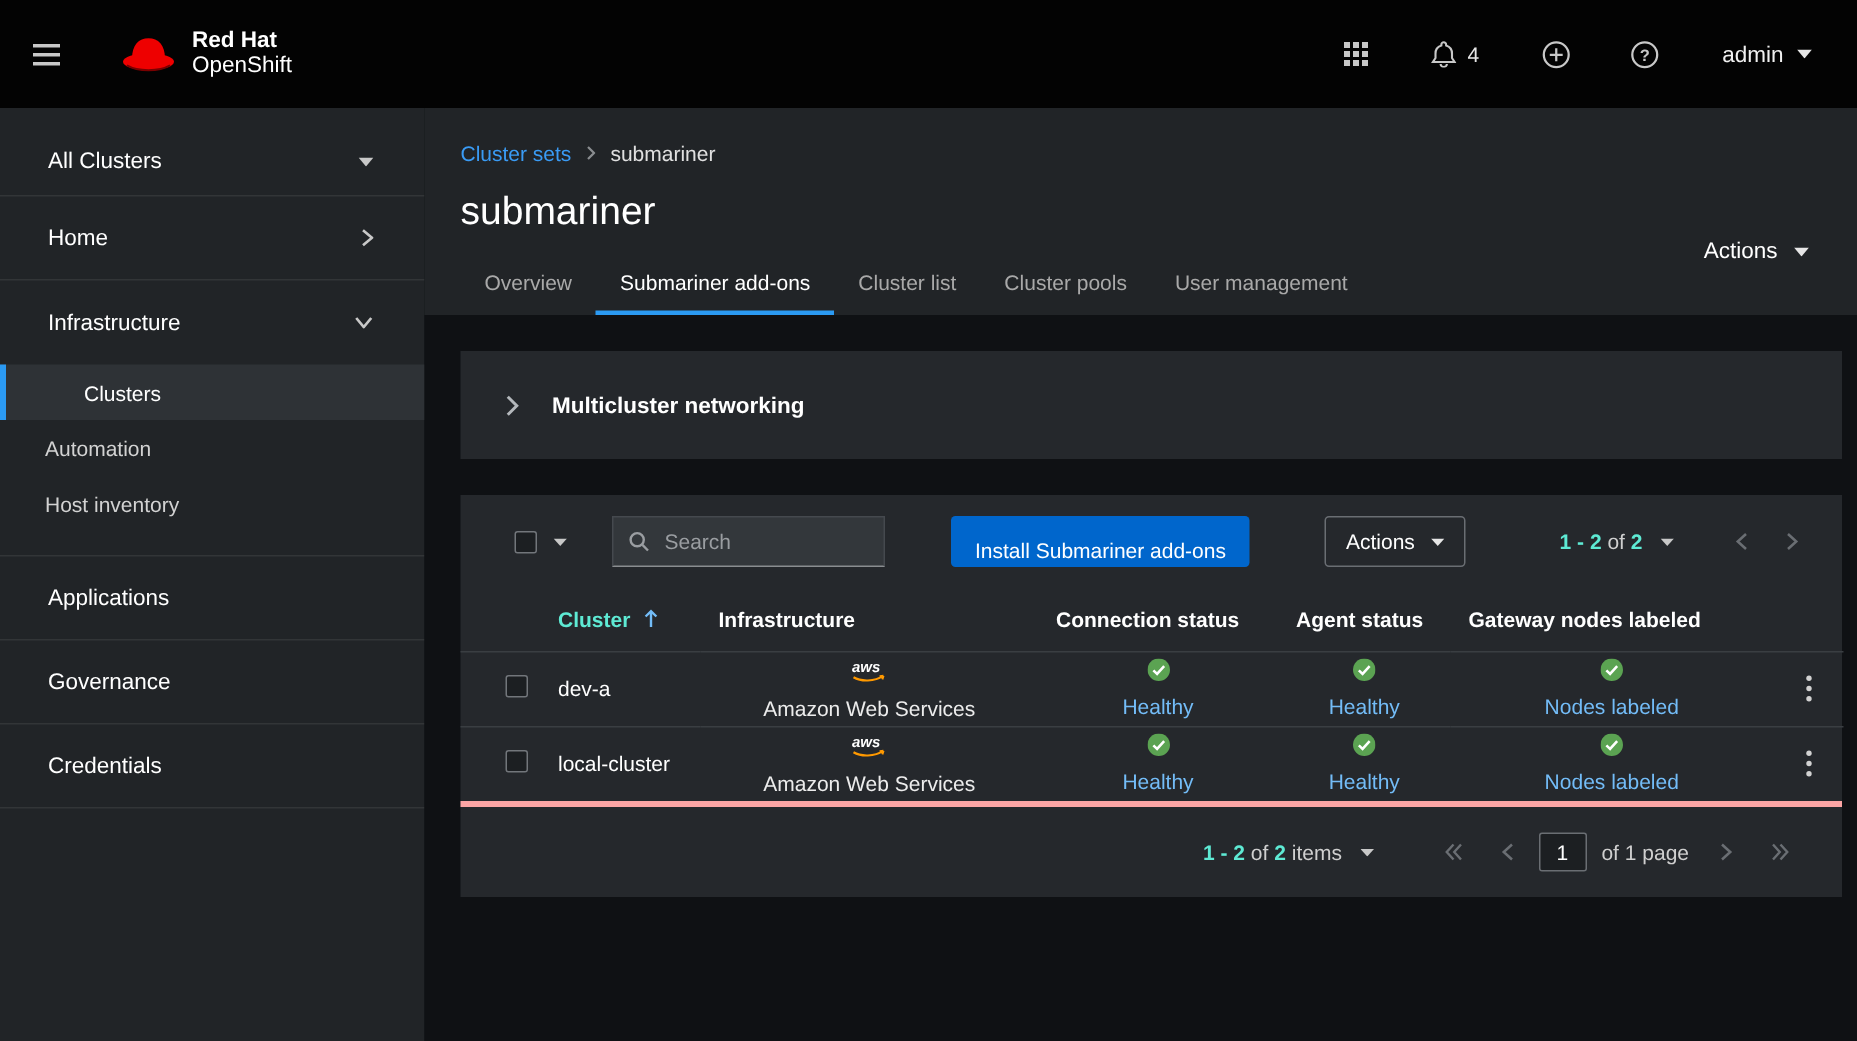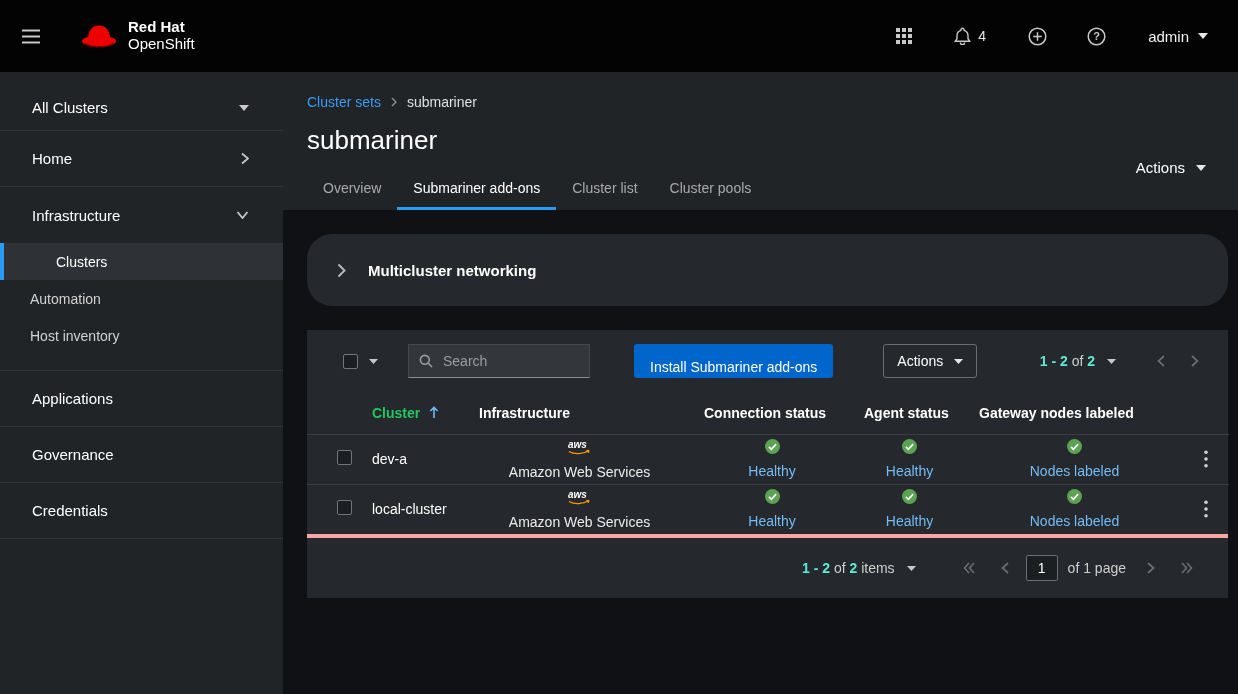--- a/index.html
+++ b/index.html
@@ -45,21 +45,21 @@
   .breadcrumb .current { color:#e0e0e0; }
   .page-title { margin:14px 0 0; font-size:26px; font-weight:500; color:#fff; }
   .page-actions { position:absolute; right:26px; top:86px; display:flex; align-items:center; gap:11px; background:none; border:none; color:#fff; font-size:15px; cursor:pointer; }
   .tabs { display:flex; margin-top:12px; }
   .tab { padding:12px 16px 14px; font-size:14px; color:#a9a9a9; cursor:pointer; position:relative; white-space:nowrap; }
   .tab.active { color:#fff;text-align:center; }
   .tab.active::after { content:""; position:absolute; left:0; right:0; bottom:0; height:3px; background:#2b9af3; }
 
   .content { flex:1; background:#0f1114; padding:24px 10px 24px 24px; }
   .card { background:#25282c; }
-  .expand-card { height:72px; display:flex; align-items:center; padding:0 30px; gap:22px; margin-bottom:24px; cursor:pointer;border-radius:25px; }
+  .expand-card { height:72px; display:flex; align-items:center; padding:0 30px; gap:22px; margin-bottom:24px; cursor:pointer; }
   .expand-title { font-size:15px; font-weight:700; color:#fff; }
 
   
   .toolbar { display:flex; align-items:center; padding:14px 16px; }
   .bulk-select { display:flex; align-items:center; gap:11px; margin-left:14px; background:none; border:none; cursor:pointer; color:#c8c8c8; }
   .checkbox { width:15px; height:15px; background:#1c1f22; border:1px solid #72767b; border-radius:2px; display:inline-block; cursor:pointer; }
   .search-box { margin-left:24px; width:182px; height:34px; background:#33373b; border:1px solid #45494e; border-bottom-color:#8a8d90; display:flex; align-items:center; gap:8px; padding:0 10px; }
   .search-box input { flex:1; min-width:0; background:none; border:none; outline:none; color:#e6e6e6; font-size:14px; font-family:inherit; }
   .search-box input::placeholder { color:#9a9da1; }
   .btn-primary { margin-left:44px; height:34px; padding:15px 16px; background:#0066cc; border:none; border-radius:3px; color:#fff; font-size:14px; cursor:pointer; }
@@ -68,21 +68,21 @@
   .pag-info { color:#cfcfcf; font-size:14px; white-space:nowrap; }
   .pag-info b { color:#5eead4; }
   .pag-caret-btn { background:none; border:none; padding:4px 6px; margin-left:6px; cursor:pointer; display:flex; align-items:center; }
   .pag-nav { display:flex; align-items:center; margin-left:22px; }
   .pag-btn { background:none; border:none; color:#6a6e73; padding:6px 13px; cursor:pointer; display:flex; align-items:center; }
 
   
   table { width:100%; border-collapse:collapse; font-size:14px; table-layout:fixed; }
   th, td { text-align:left; padding:0 12px; }
   thead th { font-weight:700; color:#fff; height:42px; border-bottom:1px solid #3a3e42; }
-  th.sorted, th.sorted .sort-label { color:#22c55e; }
+  th.sorted, th.sorted .sort-label { color:#5eead4; }
   .th-inner { display:flex; align-items:center; gap:9px; cursor:pointer; }
   tbody td { height:50px; }
   tbody tr + tr td { border-top:1px solid #3a3e42; }
   .col-check { width:53px; } .col-cluster { width:107px; } .col-infra { width:225px; }
   .col-conn { width:160px; } .col-agent { width:115px; } .col-gw { width:215px; } .col-kebab { width:47px; }
   td.check-cell, th.check-cell { padding-left:30px; }
   .cluster-name { color:#fff; }
   .cell-flex { display:flex; align-items:center; gap:9px;flex-direction:column; }
   .status-link { color:#73bcf7; text-decoration:none; cursor:pointer; }
   .infra-label { color:#ececec; }
@@ -240,20 +240,21 @@
           <svg width="10" height="6" viewBox="0 0 10 6">
               <path d="M0 0 L5 6 L10 0 Z" fill="#e6e6e6"></path>
             </svg>
         </span>
       </button>
       <div class="tabs">
         <div class="tab">Overview</div>
         <div class="tab active">Submariner add-ons</div>
         <div class="tab">Cluster list</div>
         <div class="tab">Cluster pools</div>
+        <div class="tab">User management</div>
       </div>
     </div>
 
     <div class="content">
 
       <div class="card expand-card">
         <span style="display:flex">
           <svg width="9" height="15" viewBox="0 0 9 15" fill="none" stroke="#b4b8bc" stroke-width="2">
               <path d="M1.5 1.5 L7.5 7.5 L1.5 13.5"></path>
             </svg>

